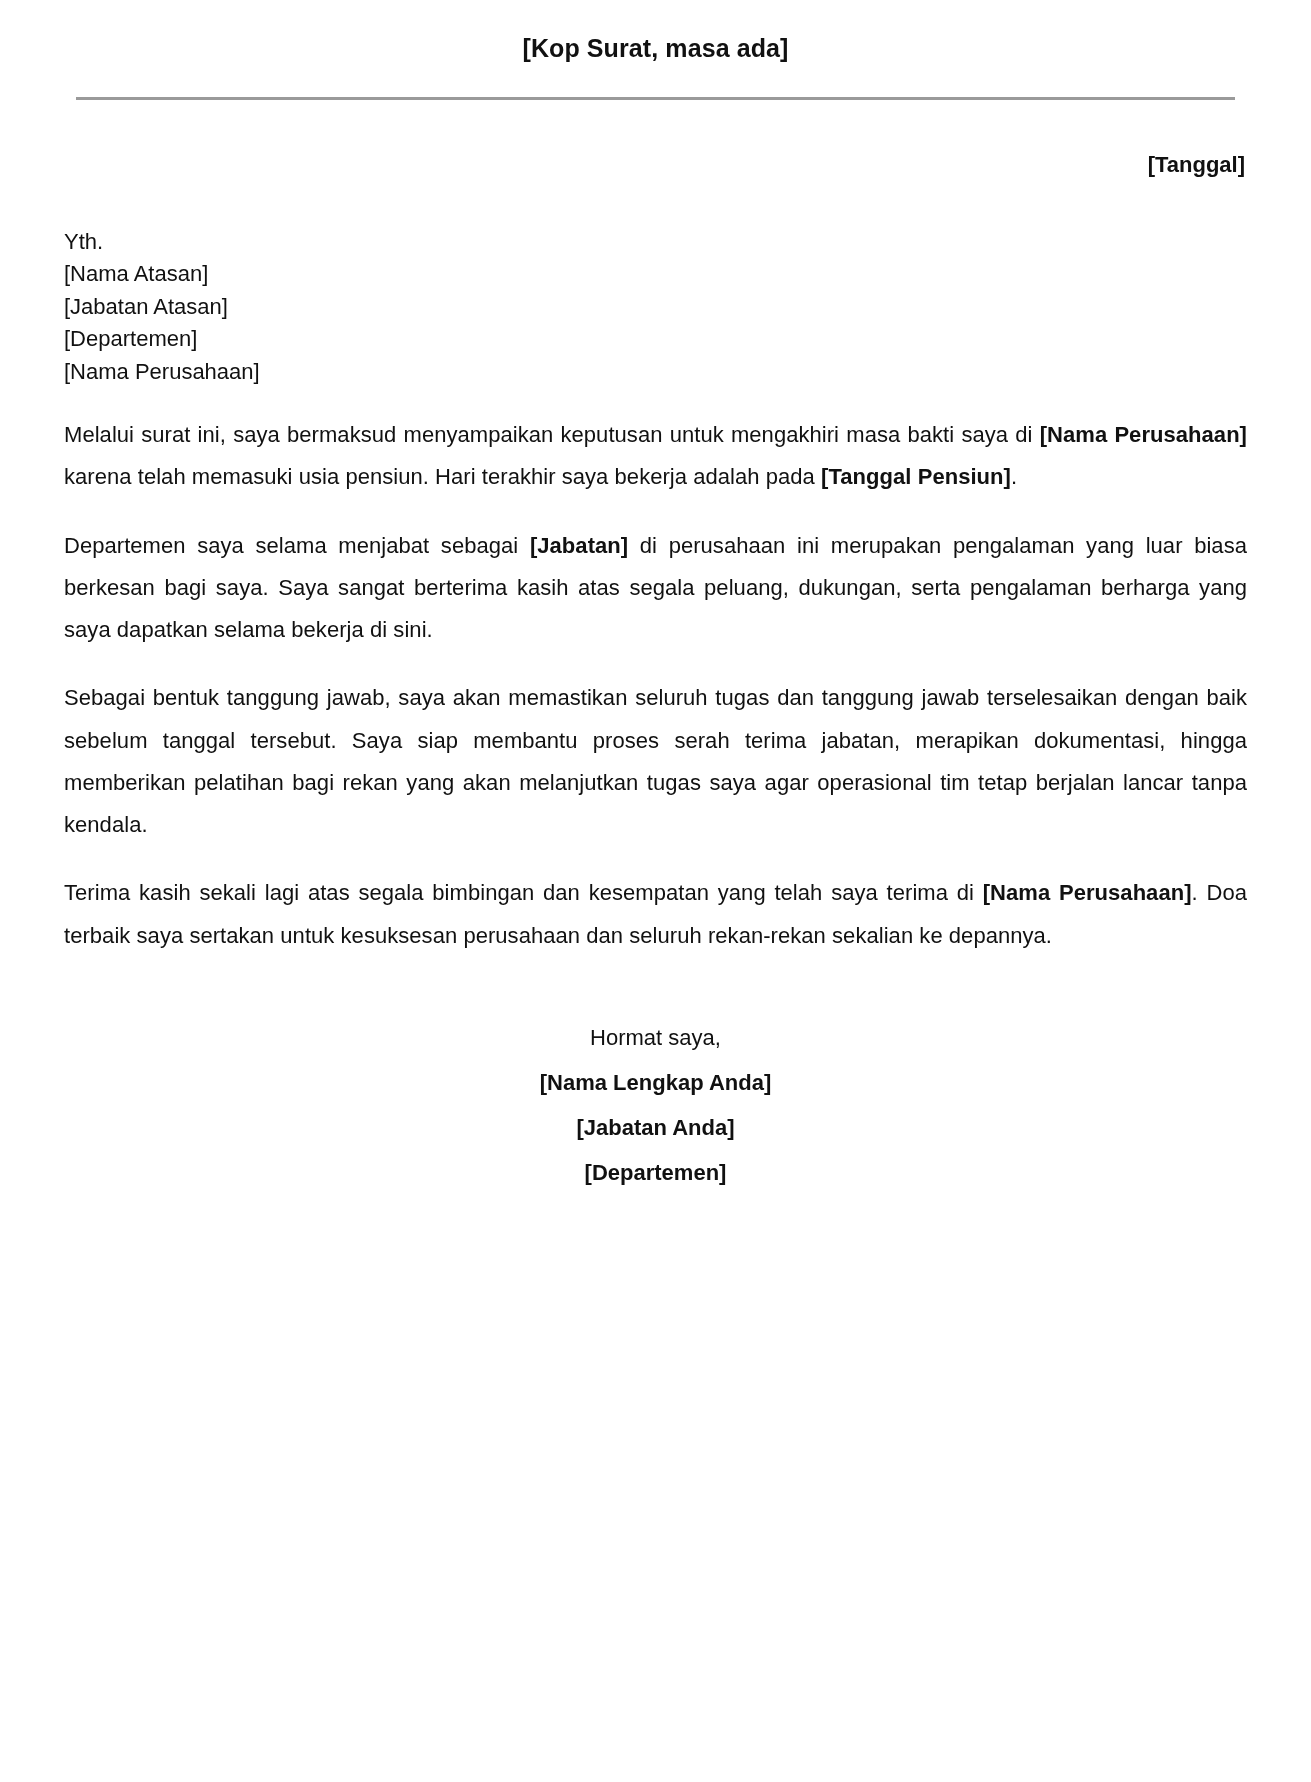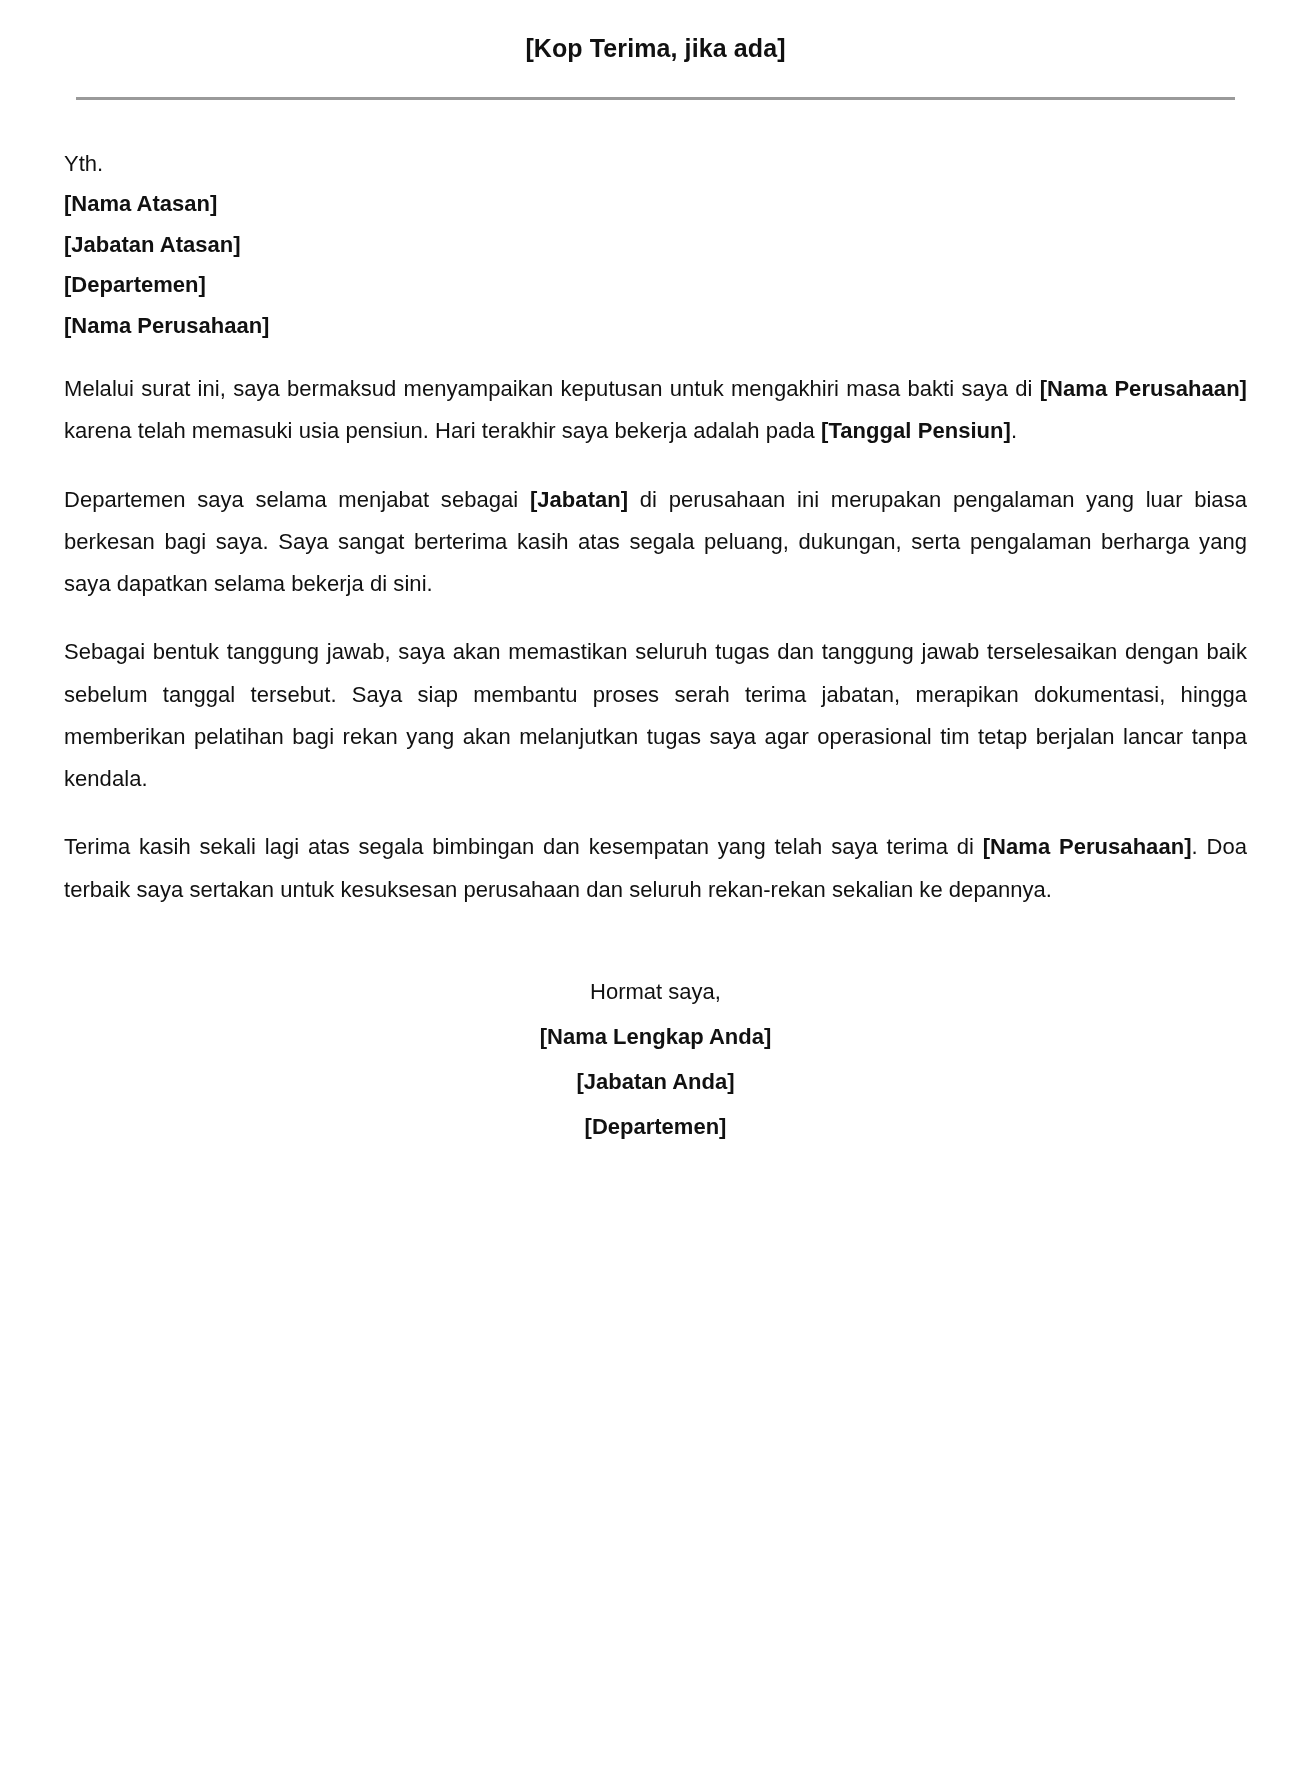--- a/index.html
+++ b/index.html
@@ -56,22 +56,21 @@
   
   .recipient {
     margin-top: 48px;
     font-size: 22px;
     line-height: 1.48;
   }
   .recipient .salutation {
     font-weight: normal;
   }
   .recipient .line-bold {
-    font-weight: bold;
-    margin-top: 8px;
+    font-weight: normal;
   }
 
   
   .body-par {
     font-size: 22px;
     line-height: 1.92;
     text-align: justify;
     text-justify: inter-word;
     margin-top: 26px;
     letter-spacing: 0.05px;
@@ -92,25 +91,26 @@
   }
   .closing .sign-line {
     font-weight: bold;
   }
 </style>
 </head>
 <body>
 
 <div class="page">
 
-  <div class="letterhead">[Kop Terima, jika ada]</div>
+  <div class="letterhead">[Kop Surat, masa ada]</div>
 
   <hr class="letterhead-rule">
 
 
+  <div class="date-line">[Tanggal]</div>
 
   <div class="recipient">
     <div class="salutation">Yth.</div>
     <div class="line-bold">[Nama Atasan]</div>
     <div class="line-bold">[Jabatan Atasan]</div>
     <div class="line-bold">[Departemen]</div>
     <div class="line-bold">[Nama Perusahaan]</div>
   </div>
 
   <div id="body-paragraphs">

